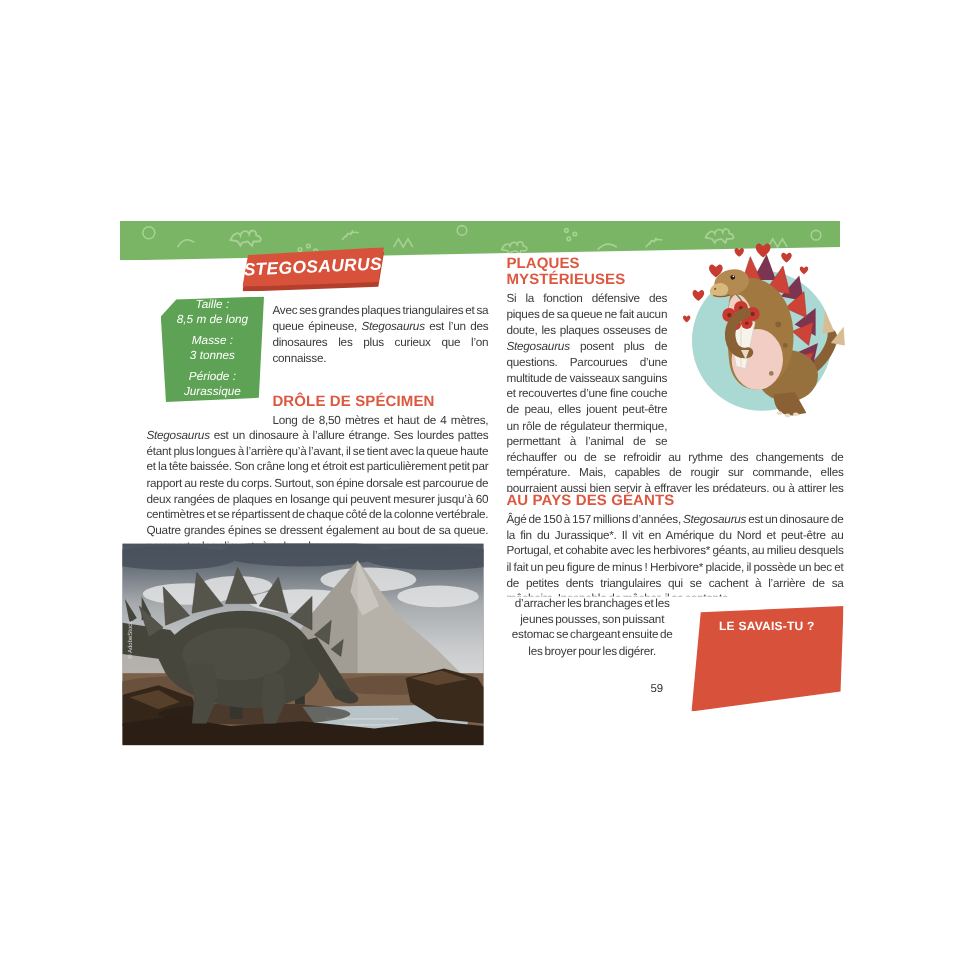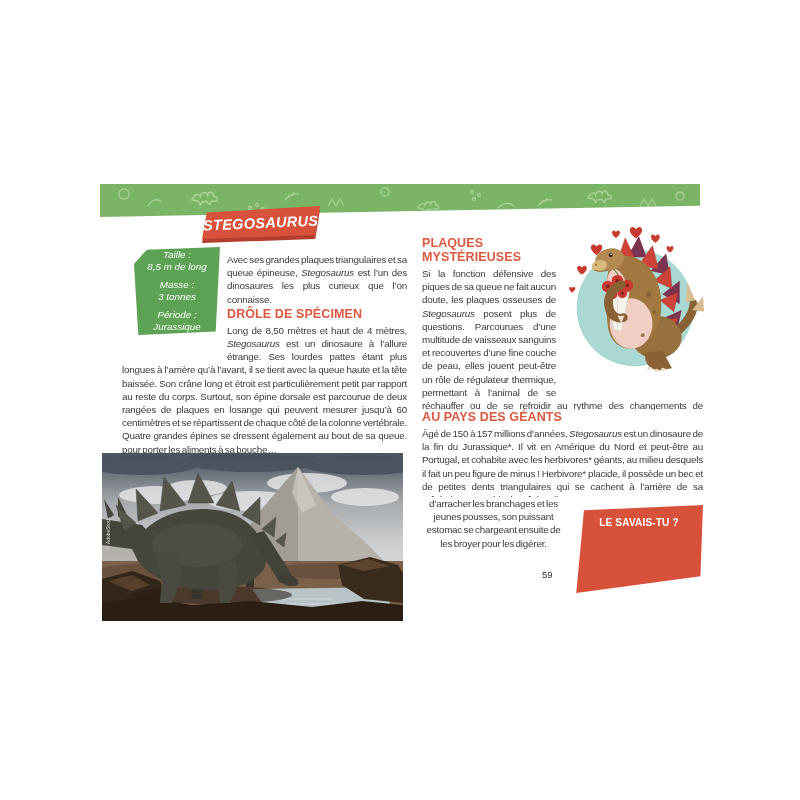--- a/index.html
+++ b/index.html
@@ -23,26 +23,26 @@
   h2{margin:0 0 3px;font-size:12.5px;font-weight:700;color:#dd5840;letter-spacing:.1px;}
   p{margin:0;font-size:9.8px;line-height:13.2px;color:#3a3a3a;text-align:justify;
     letter-spacing:-.2px;word-spacing:-1px;}
   p i{font-style:italic;}
 
   
   .lsec{position:absolute;left:122px;top:245px;width:285px;}
   .info-box{float:left;width:86px;height:88px;margin:2px 7px 22px 12px;background:#5ea355;
     clip-path:polygon(15% 3%,100% 0,95% 96%,5% 100%,0 19%);color:#fff;text-align:center;
     font-size:9.8px;line-height:12px;display:flex;flex-direction:column;justify-content:center;gap:6px;font-style:italic;}
-  .intro{margin:8px 0 1px;}
+  .intro{margin:8px 0 21px;}
   .photo{position:absolute;left:102px;top:453px;width:301px;height:168px;background:#8d8d8d;}
   .photo svg{display:block;}
 
   
-  .sec1{position:absolute;left:422px;top:236px;width:281px;}
+  .sec1{position:absolute;left:422px;top:212px;width:281px;}
   .illu{float:right;width:142px;height:168px;margin:-14px -2px 6px 7px;}
   .sec2{position:absolute;left:422px;top:410px;width:281px;background:#fff;}
   .sec2b{position:absolute;left:422px;top:497px;width:281px;min-height:108px;background:#fff;}
   .sec2b p{text-align:center;}
   .know{float:right;width:128px;height:88px;margin:8px 0 0 10px;background:#d8513b;
     clip-path:polygon(7% 6%,100% 0,98% 81%,1% 100%);text-align:center;
     padding:12px 12px 10px;box-sizing:border-box;}
   .know-title{display:block;color:#fff;font-weight:700;font-size:10px;margin-bottom:2px;letter-spacing:.2px;}
   .know-body{display:block;color:#8e3426;font-size:8.6px;line-height:10.5px;letter-spacing:-.1px;}
   .pagenum{position:absolute;left:542px;top:569px;font-size:9.5px;color:#2e2e2e;}

